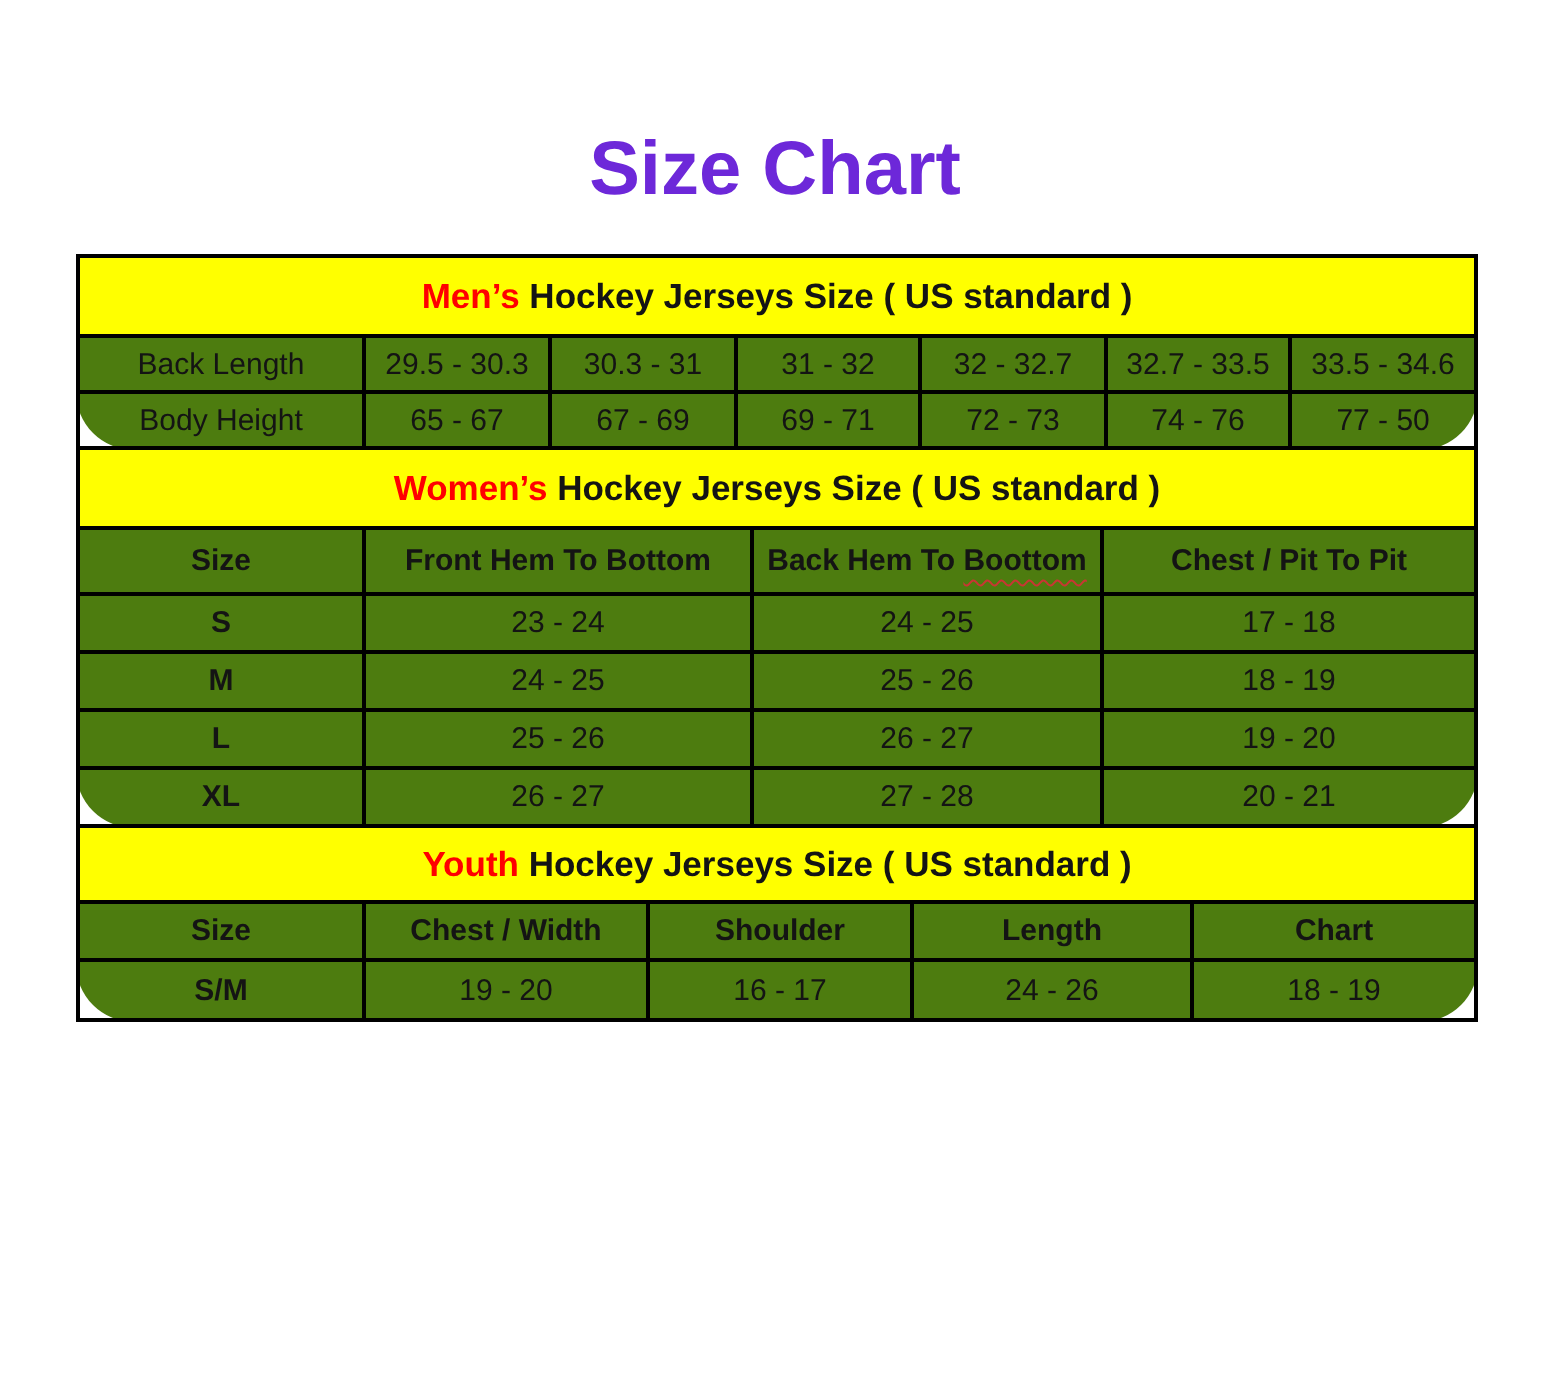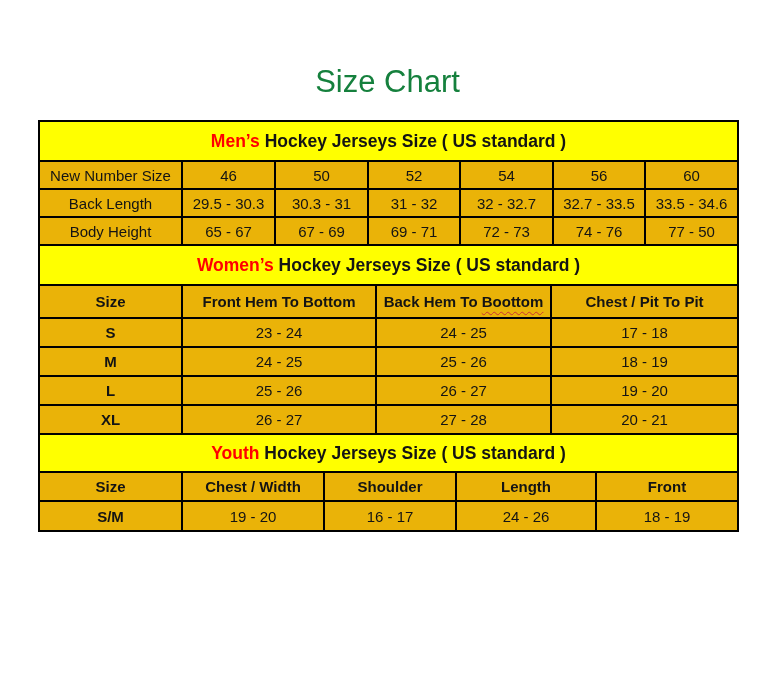--- a/index.html
+++ b/index.html
@@ -4,25 +4,25 @@
 <style>
   html,body { margin:0; padding:0; }
   body {
     width:776px; height:692px; background:#ffffff; overflow:hidden;
     font-family:"Liberation Sans","DejaVu Sans",sans-serif;
     -webkit-font-smoothing:antialiased;
   }
   .sheet { padding-top:64px; }
   .page-title {
     width:699px; margin:0 0 20px 38px; text-align:center;
-    color:#15803d; font-size:31px; font-weight:normal; letter-spacing:0px;
+    color:#6d28d9; font-size:38px; font-weight:bold; letter-spacing:0px;
   }
   table.tbl {
     border-collapse:collapse; table-layout:fixed;
-    width:699px; margin-left:38px; background:#eab308;
+    width:699px; margin-left:38px; background:#4d7c0f;border-radius:29px;
   }
   table.tbl.stacked { margin-top:-2px; }
   .tbl td, .tbl th {
     border:2px solid #000000; padding:0 2px;
     text-align:center; vertical-align:middle;
     font-size:15px; color:#141414; overflow:hidden; white-space:nowrap;
   }
   .tbl th { font-weight:bold; }
   tr.band td {
     background:#ffff00; height:38px;
@@ -60,29 +60,20 @@
         <col style="width:93px">
         <col style="width:93px">
         <col style="width:92px">
       <col style="width:93px">
         <col style="width:92px">
         <col style="width:93px">
     </colgroup>
     <tbody>
         <tr class="band">
       <td colspan="7"><span class="t-red">Men’s</span><span> Hockey Jerseys Size ( US standard )</span></td>
-    </tr>
-    <tr class="r">
-      <td class="lbl">New Number Size</td>
-      <td>46</td>
-      <td>50</td>
-      <td>52</td>
-      <td>54</td>
-      <td>56</td>
-      <td>60</td>
     </tr>
     <tr class="r">
       <td class="lbl">Back Length</td>
       <td>29.5 - 30.3</td>
       <td>30.3 - 31</td>
       <td>31 - 32</td>
       <td>32 - 32.7</td>
       <td>32.7 - 33.5</td>
       <td>33.5 - 34.6</td>
     </tr>
@@ -152,21 +143,21 @@
     </colgroup>
     <tbody>
         <tr class="band band-youth">
       <td colspan="5"><span class="t-red">Youth</span><span> Hockey Jerseys Size ( US standard )</span></td>
     </tr>
     <tr class="hdr">
       <th>Size</th>
       <th>Chest / Width</th>
       <th>Shoulder</th>
       <th>Length</th>
-      <th>Front</th>
+      <th>Chart</th>
     </tr>
     <tr class="r-youth">
       <td class="sizecell">S/M</td>
       <td>19 - 20</td>
       <td>16 - 17</td>
       <td>24 - 26</td>
       <td>18 - 19</td>
     </tr>
   </tbody>
     </table>

